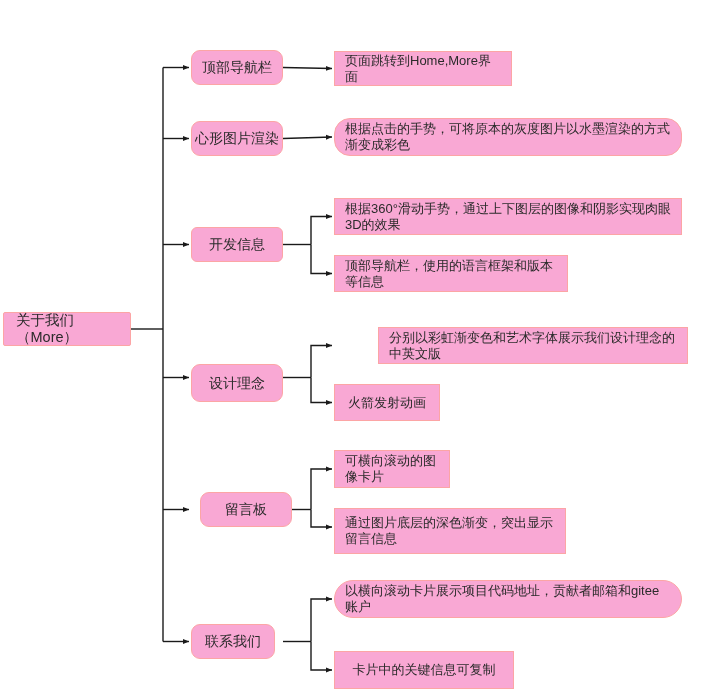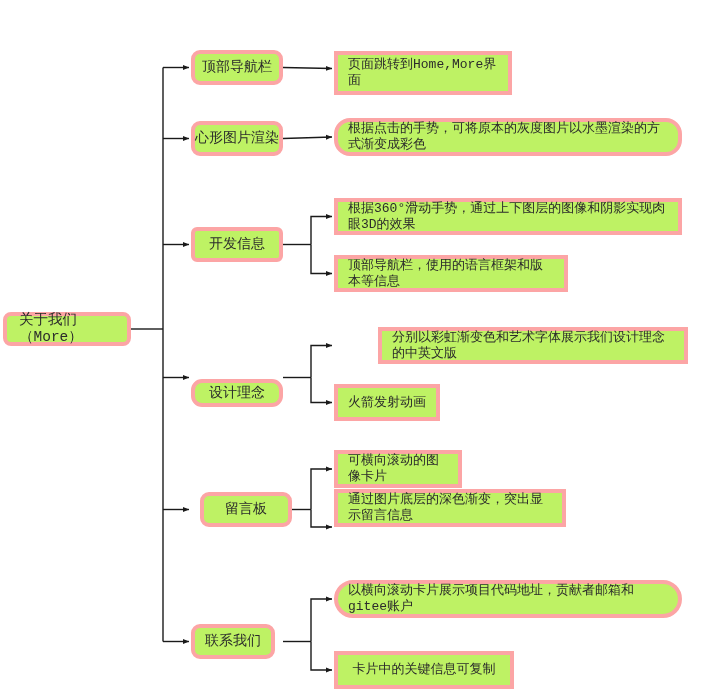--- a/index.html
+++ b/index.html
@@ -19,30 +19,29 @@
     position: absolute;
     top: 0;
     left: 0;
     width: 704px;
     height: 691px;
     pointer-events: none;
   }
   .node {
     position: absolute;
     box-sizing: border-box;
-    border: 4px solid #fca5a5;
-    background: #bef264;
+    border: 1px solid #fca5a5;
+    background: #f9a8d4;
     color: #2b2b2b;
     display: flex;
     align-items: center;
     line-height: 1.2;
-    font-family: Liberation Mono, monospace;
   }
   .node.root {
-    border-radius: 8px;
+    border-radius: 2px;
     justify-content: flex-end;
     padding-left: 12px;
     font-size: 14.5px;
   }
   .node.level1 {
     border-radius: 9px;
     justify-content: center;
     font-size: 14px;
   }
   .node.leaf {
@@ -97,54 +96,54 @@
   </svg>
 
   <div class="node root" style="left: 3px; top: 312px; width: 128px; height: 34px;">
     <span>关于我们（More）</span>
   </div>
 
   <div id="nodes-layer">
       <div class="node level1" style="left: 191px; top: 50px; width: 92px; height: 35px;">
         <span>顶部导航栏</span>
       </div>
-      <div class="node leaf" style="left: 334px; top: 51px; width: 178px; height: 44px;">
+      <div class="node leaf" style="left: 334px; top: 51px; width: 178px; height: 35px;">
         <span>页面跳转到Home,More界面</span>
       </div>
       <div class="node level1" style="left: 191px; top: 121px; width: 92px; height: 35px;">
         <span>心形图片渲染</span>
       </div>
       <div class="node leaf" style="left: 334px; top: 118px; width: 348px; height: 38px; border-radius: 16px;">
         <span>根据点击的手势，可将原本的灰度图片以水墨渲染的方式渐变成彩色</span>
       </div>
       <div class="node level1" style="left: 191px; top: 227px; width: 92px; height: 35px; border-radius: 6px;">
         <span>开发信息</span>
       </div>
       <div class="node leaf" style="left: 334px; top: 198px; width: 348px; height: 37px;">
         <span>根据360°滑动手势，通过上下图层的图像和阴影实现肉眼3D的效果</span>
       </div>
       <div class="node leaf" style="left: 334px; top: 255px; width: 234px; height: 37px;">
         <span>顶部导航栏，使用的语言框架和版本等信息</span>
       </div>
-      <div class="node level1" style="left: 191px; top: 379px; width: 92px; height: 28px; border-radius: 11px;">
+      <div class="node level1" style="left: 191px; top: 364px; width: 92px; height: 38px;">
         <span>设计理念</span>
       </div>
       <div class="node leaf" style="left: 334px; top: 327px; width: 310px; height: 37px; margin-left: 44px;">
         <span>分别以彩虹渐变色和艺术字体展示我们设计理念的中英文版</span>
       </div>
       <div class="node leaf" style="left: 334px; top: 384px; width: 106px; height: 37px;">
         <span>火箭发射动画</span>
       </div>
       <div class="node level1" style="left: 191px; top: 492px; width: 92px; height: 35px; margin-left: 9px;">
         <span>留言板</span>
       </div>
-      <div class="node leaf" style="left: 334px; top: 450px; width: 128px; height: 38px;">
+      <div class="node leaf" style="left: 334px; top: 450px; width: 116px; height: 38px;">
         <span>可横向滚动的图像卡片</span>
       </div>
-      <div class="node leaf" style="left: 334px; top: 489px; width: 232px; height: 38px;">
+      <div class="node leaf" style="left: 334px; top: 508px; width: 232px; height: 46px;">
         <span>通过图片底层的深色渐变，突出显示留言信息</span>
       </div>
       <div class="node level1" style="left: 191px; top: 624px; width: 84px; height: 35px;">
         <span>联系我们</span>
       </div>
       <div class="node leaf" style="left: 334px; top: 580px; width: 348px; height: 38px; border-radius: 19px;">
         <span>以横向滚动卡片展示项目代码地址，贡献者邮箱和gitee账户</span>
       </div>
       <div class="node leaf" style="left: 334px; top: 651px; width: 180px; height: 38px;">
         <span>卡片中的关键信息可复制</span>

